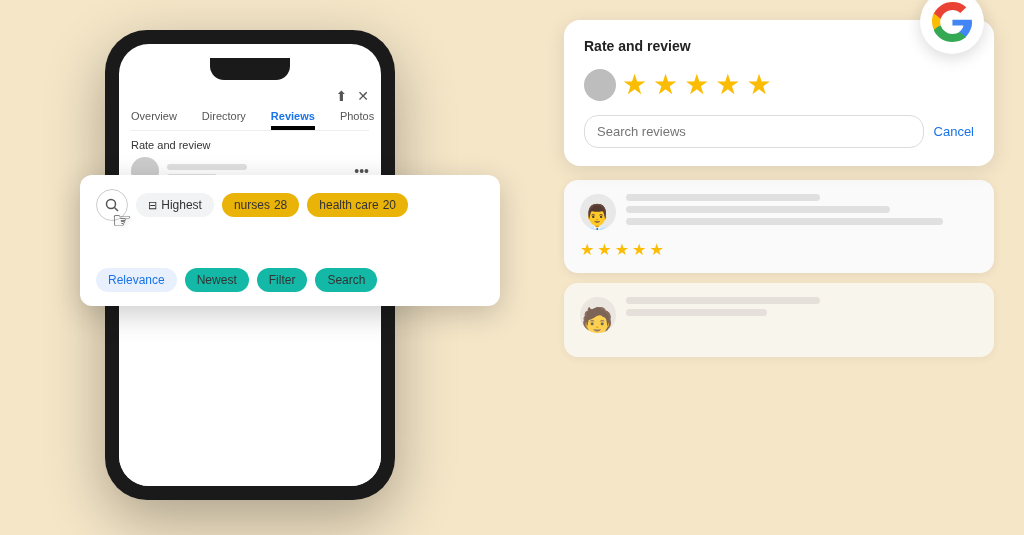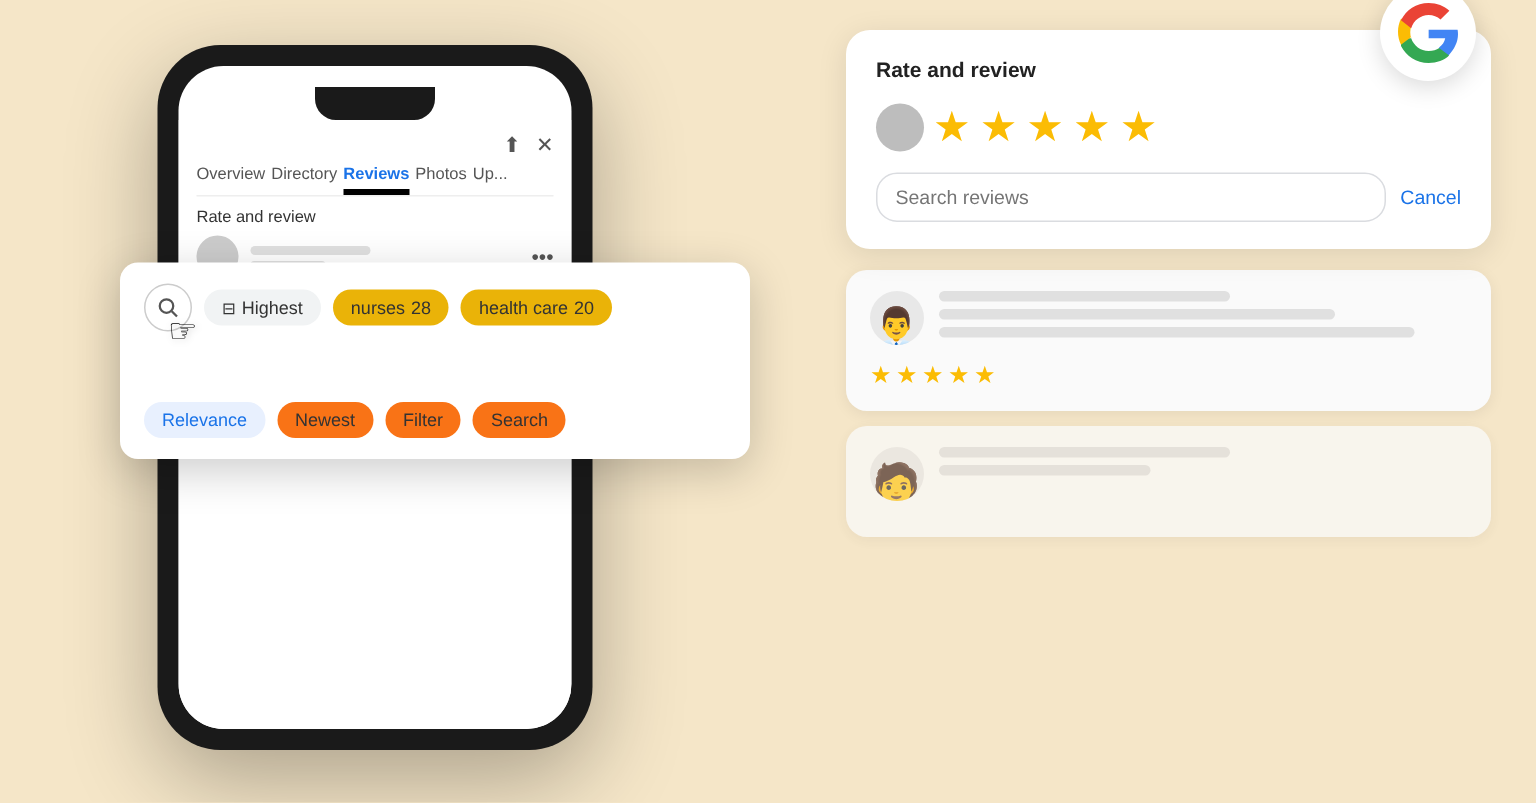--- a/index.html
+++ b/index.html
@@ -75,21 +75,21 @@
     }
 
     .phone-topbar-icon {
       color: #555;
       font-size: 14px;
     }
 
     
     .phone-tabs {
       display: flex;
-      gap: 4px;
+      gap: 25px;
       border-bottom: 1px solid #eee;
       margin-bottom: 8px;
       font-size: 11px;
       color: #555;
     }
 
     .phone-tab {
       padding-bottom: 4px;
       white-space: nowrap;
     }
@@ -160,21 +160,21 @@
     }
 
     .filter-row2 {
       display: flex;
       align-items: center;
       gap: 8px;
       margin-top: 47px;
     }
 
     .sort-chip {
-      background: #f97316;
+      background: #14b8a6;
       border-radius: 20px;
       padding: 5px 12px;
       font-size: 12px;
       color: #333;
       white-space: nowrap;
     }
 
     .sort-chip.active {
       background: #e8f0fe;
       color: #1a73e8;

